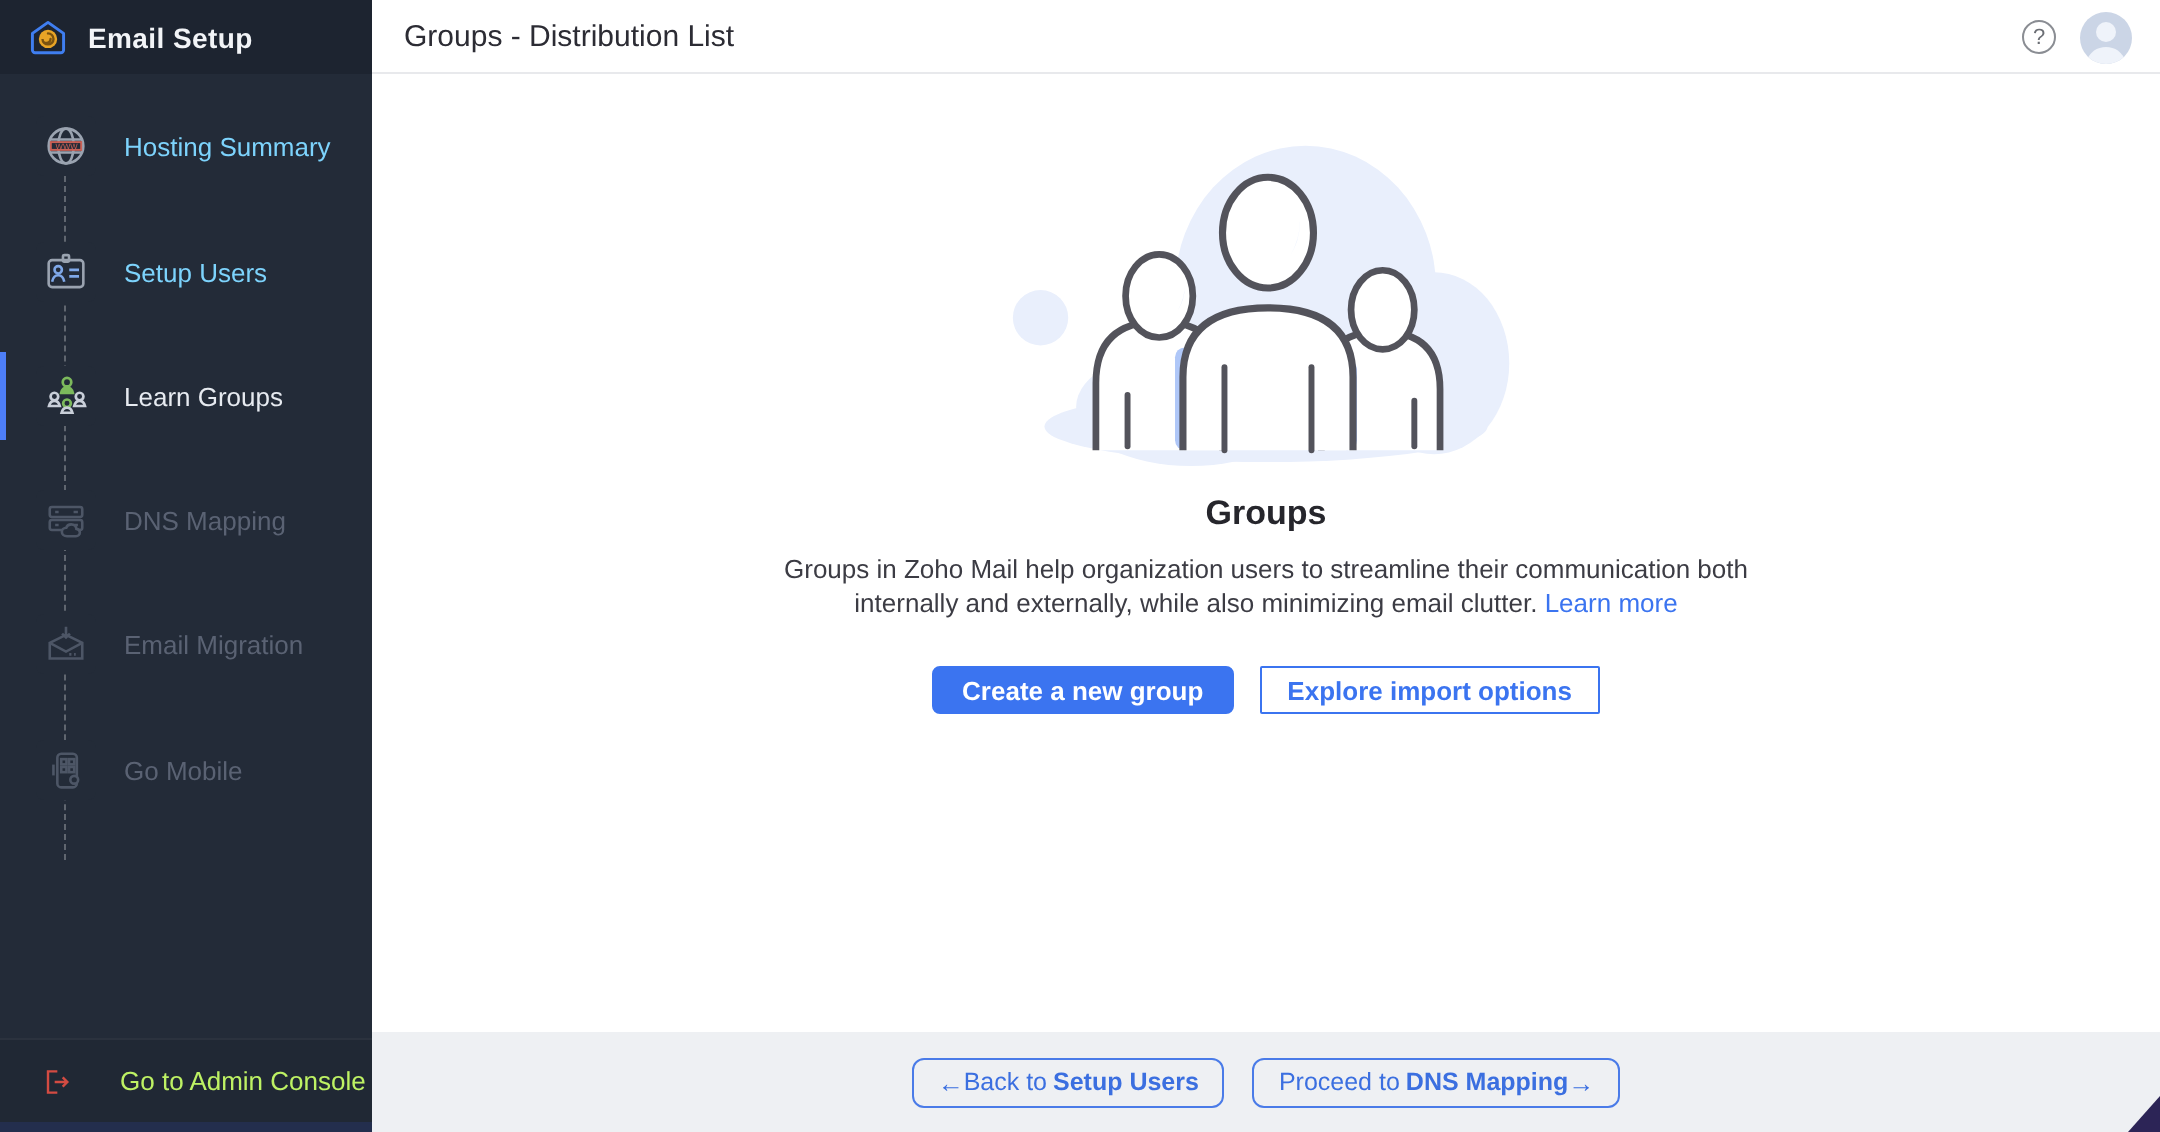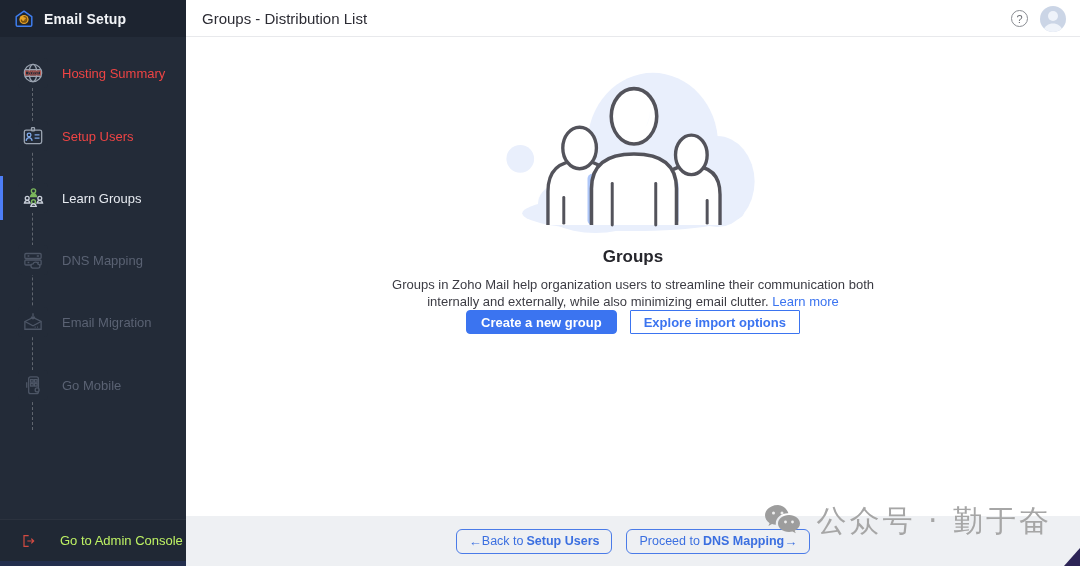--- a/index.html
+++ b/index.html
@@ -14,21 +14,21 @@
   .sidebar-header .logo { width:22px; height:22px; margin-right:9px; }
   .sidebar-title { color:#F2F4F7; font-size:14px; font-weight:bold; letter-spacing:.2px; }
 
   .steps-line { position:absolute; left:32px; top:88px; height:342px; width:0;
     border-left:1px dashed rgba(255,255,255,.28); }
 
   .step { position:absolute; left:0; width:186px; height:30px; display:flex; align-items:center; }
   .step .ic { position:relative; width:30px; height:30px; margin-left:18px; display:flex;
     align-items:center; justify-content:center; background:#232B38; border-radius:4px; }
   .step .lbl { margin-left:14px; font-size:13px; }
-  .step.done .lbl { color:#ef4444;text-align:right; }
+  .step.done .lbl { color:#7dd3fc;text-align:right; }
   .step.done .ic { color:#9AA3B0; }
   .step.active .lbl { color:#E6EAF0; }
   .step.active .ic { color:#C9CFD9; }
   .step.upcoming .lbl { color:#5A6273; }
   .step.upcoming .ic { color:#4D5666; }
 
   .active-indicator { position:absolute; left:0; top:176px; width:3px; height:44px; background:#4D7EF7; }
 
   .admin-bar { position:absolute; left:0; bottom:5px; width:186px; height:42px; background:#202834;
     border-top:1px solid rgba(255,255,255,.05); display:flex; align-items:center; padding-left:20px; cursor:pointer; }
@@ -43,21 +43,21 @@
   .header-right { position:absolute; right:14px; top:0; height:37px; display:flex; align-items:center; gap:12px; }
   .help-btn { width:17px; height:17px; border:1px solid #8A8D93; border-radius:50%; color:#6B6E74;
     font-size:11px; display:flex; align-items:center; justify-content:center; cursor:pointer; background:#fff; }
   .avatar { width:26px; height:26px; border-radius:50%; background:#CBD5E6; overflow:hidden; cursor:pointer; }
 
   .content { flex:1; display:flex; flex-direction:column; align-items:center; background:#fff; }
   .illustration { margin-top:20px; width:266px; height:178px; }
   .content h1 { margin-top:12px; font-size:17px; font-weight:bold; color:#26262C; }
   .desc { margin-top:9px; width:600px; text-align:center; font-size:13px; line-height:17px; color:#3C3C44; }
   .link { color:#3B74F0; text-decoration:none; cursor:pointer; }
-  .cta-row { display:flex; gap:13px; align-items:center; }
+  .cta-row { margin-top:23px; display:flex; gap:13px; align-items:center; }
   .btn-primary { background:#3B74F0; color:#fff; border:1px solid #3B74F0; border-radius:4px;
     font-size:13px; font-weight:bold; padding:5px 14px; height:24px; display:flex; align-items:center; cursor:pointer; }
   .btn-outline { background:#fff; color:#3B74F0; border:1px solid #3B74F0; border-radius:1px;
     font-size:13px; font-weight:bold; padding:5px 13px; height:24px; display:flex; align-items:center; cursor:pointer; }
 
   .footer { flex:0 0 50px; background:#EEF0F3; display:flex; align-items:center; justify-content:center; gap:14px; }
   .fbtn { background:transparent; border:1px solid #4A7BE8; border-radius:6px; color:#3B6FE0;
     font-size:12.5px; padding:5px 12px; height:25px; display:flex; align-items:center; cursor:pointer; }
   .fbtn b { font-weight:bold; margin-left:3px; }
   .fbtn .arr { font-size:13px; }
@@ -253,30 +253,17 @@
         <b>Setup Users</b>
       </button>
       <button class="fbtn">
         <span>Proceed to</span>
         <b>DNS Mapping</b>
         <span class="arr">→</span>
       </button>
     </div>
   </div>
 
-  <div class="watermark">
-    <svg width="44" height="38" viewBox="0 0 44 38">
-      <g fill="#9D9D9D">
-        <path d="M16 2C8.8 2 3 6.6 3 12.3c0 3.2 1.8 6 4.6 7.9L6.4 23l3.6-1.9c1.2.4 2.5.6 3.9.7-.1-.5-.1-1-.1-1.5 0-5.6 5.4-10.1 12-10.1h.6C25 6 20.9 2 16 2z"></path>
-        <circle cx="11.5" cy="10" r="1.5" fill="#EFEFEF"></circle>
-          <circle cx="20" cy="10" r="1.5" fill="#EFEFEF"></circle>
-        <path d="M38 20.5C38 15.8 33.1 12 27 12s-11 3.8-11 8.5S20.9 29 27 29c1.2 0 2.4-.2 3.5-.5l3.3 1.8-1.1-2.6c3.2-1.6 5.3-4.2 5.3-7.2z"></path>
-        <circle cx="23.5" cy="19" r="1.4" fill="#EFEFEF"></circle>
-          <circle cx="30.5" cy="19" r="1.4" fill="#EFEFEF"></circle>
-      </g>
-    </svg>
-    <span class="wm-text">公众号 · 勤于奋</span>
-  </div>
 
   <svg class="corner" viewBox="0 0 16 18">
     <path d="M16 0v18H0z" fill="#2C2456"></path>
   </svg>
 </div>
 
 </body></html>

